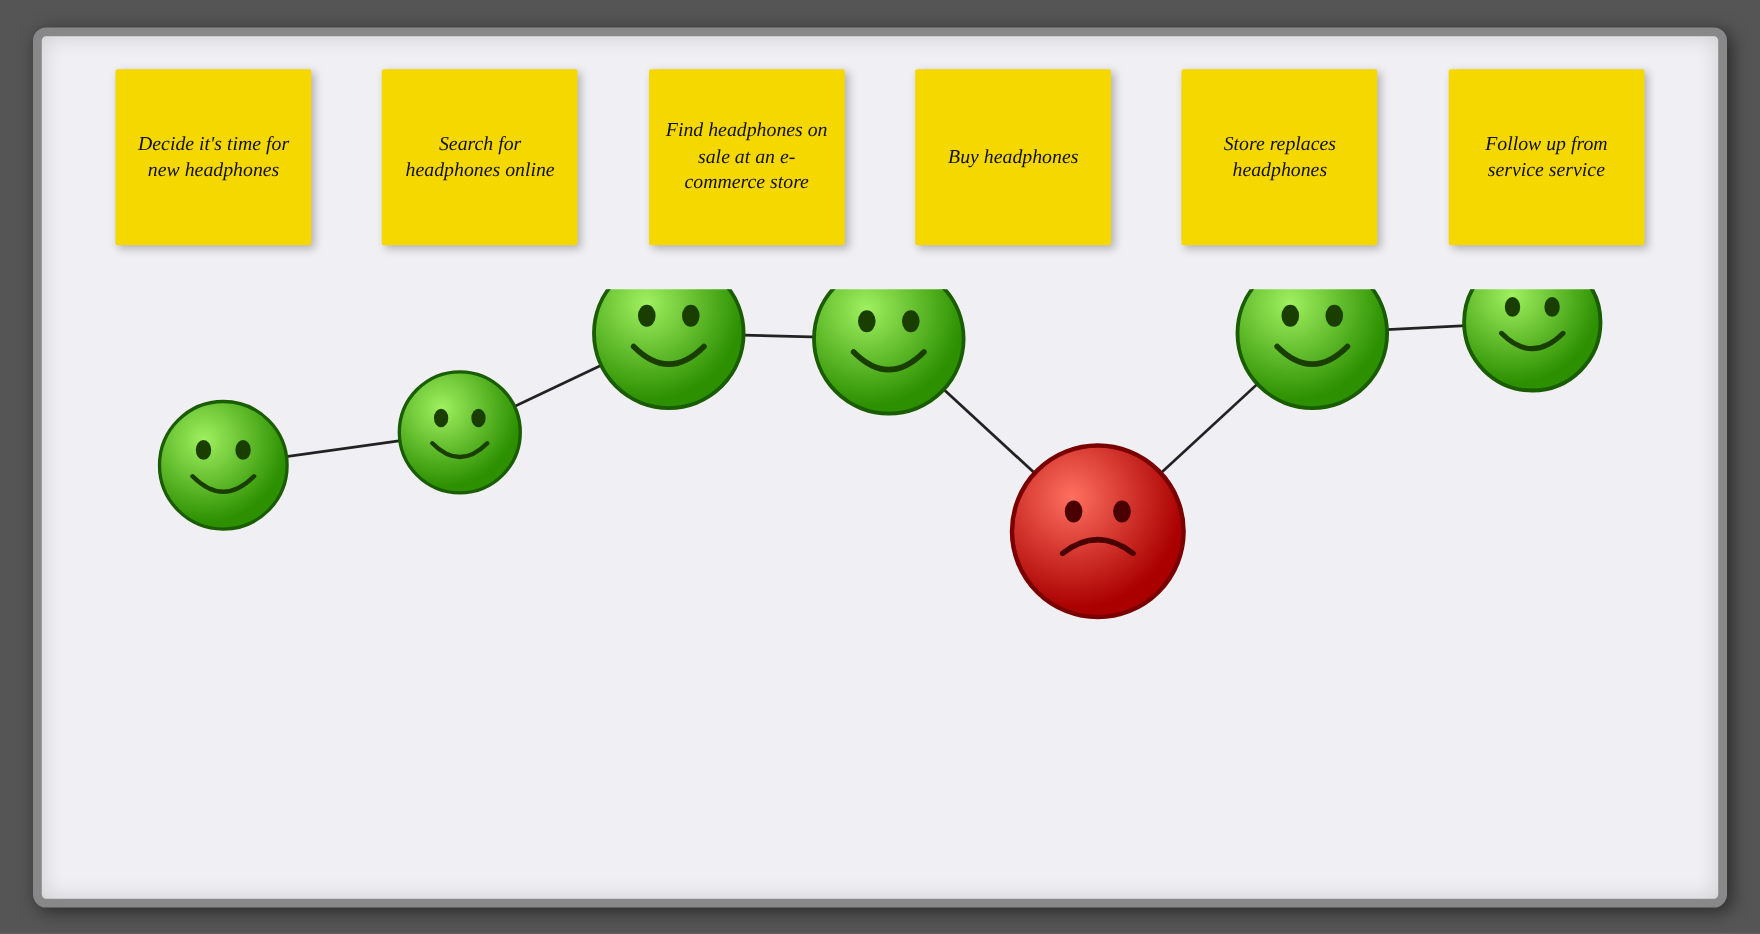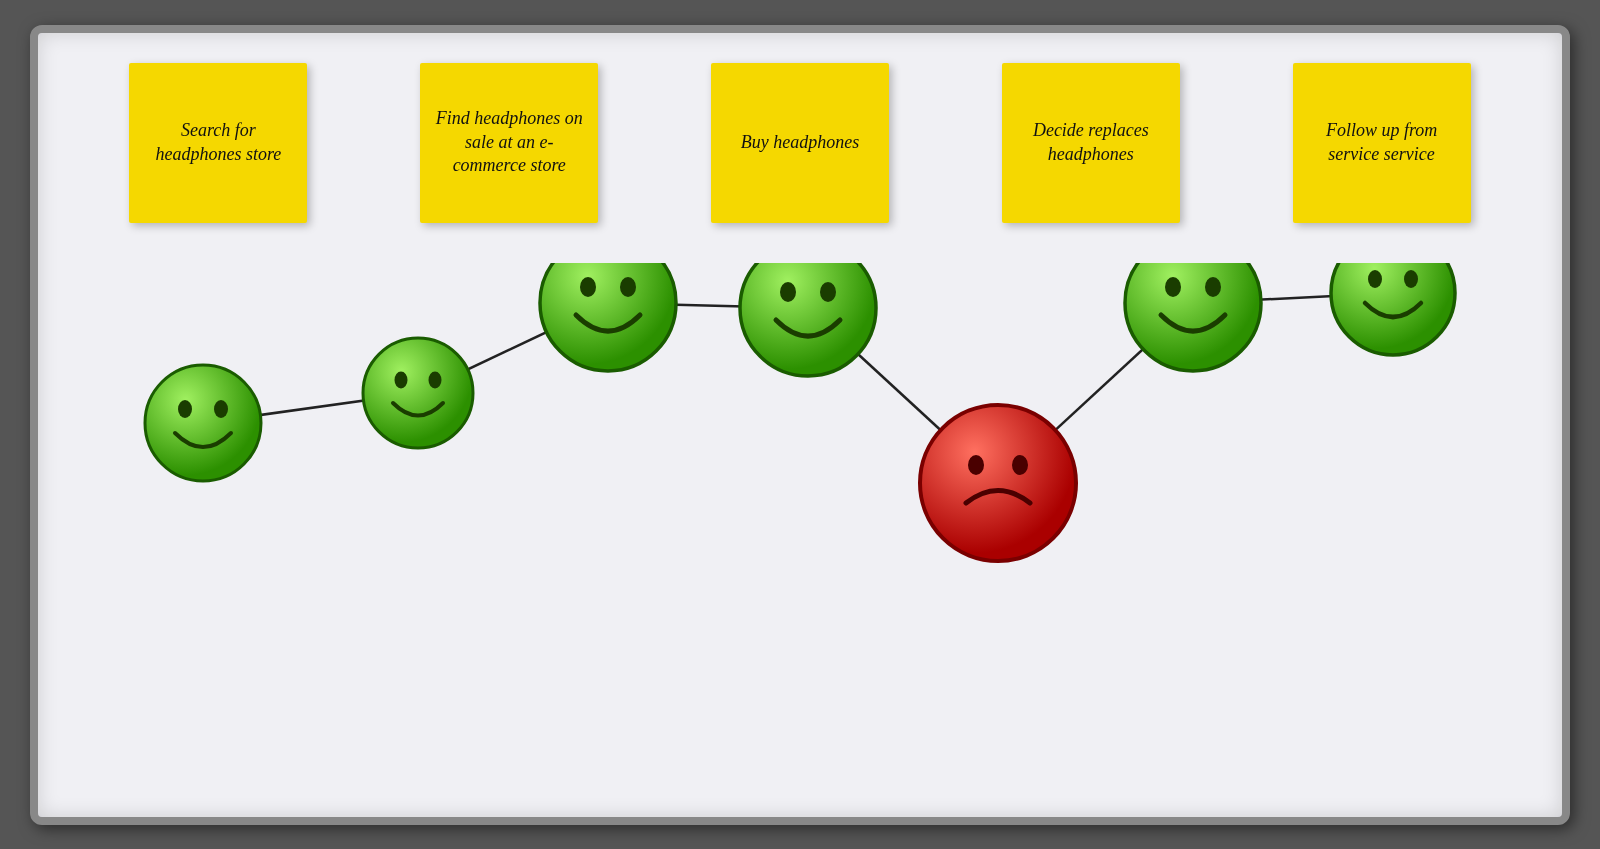--- a/index.html
+++ b/index.html
@@ -57,30 +57,33 @@
       height: 570px;
     }
   </style>
 </head>
 <body>
 
 <div class="frame">
 
   <div class="notes-row">
     <div class="sticky-note">
-      <span>Search for headphones store</span>
+      <span>Decide it's time for new headphones</span>
+    </div>
+    <div class="sticky-note">
+      <span>Search for headphones online</span>
     </div>
     <div class="sticky-note">
       <span>Find headphones on sale at an e-commerce store</span>
     </div>
     <div class="sticky-note">
       <span>Buy headphones</span>
     </div>
     <div class="sticky-note">
-      <span>Decide replaces headphones</span>
+      <span>Store replaces headphones</span>
     </div>
     <div class="sticky-note">
       <span>Follow up from service service</span>
     </div>
   </div>
 
   <svg class="chart-area" viewBox="0 0 1540 570" xmlns="http://www.w3.org/2000/svg">
 
     <line x1="165" y1="160" x2="380" y2="130" stroke="#222" stroke-width="2.5"></line>
     <line x1="380" y1="130" x2="570" y2="40" stroke="#222" stroke-width="2.5"></line>

